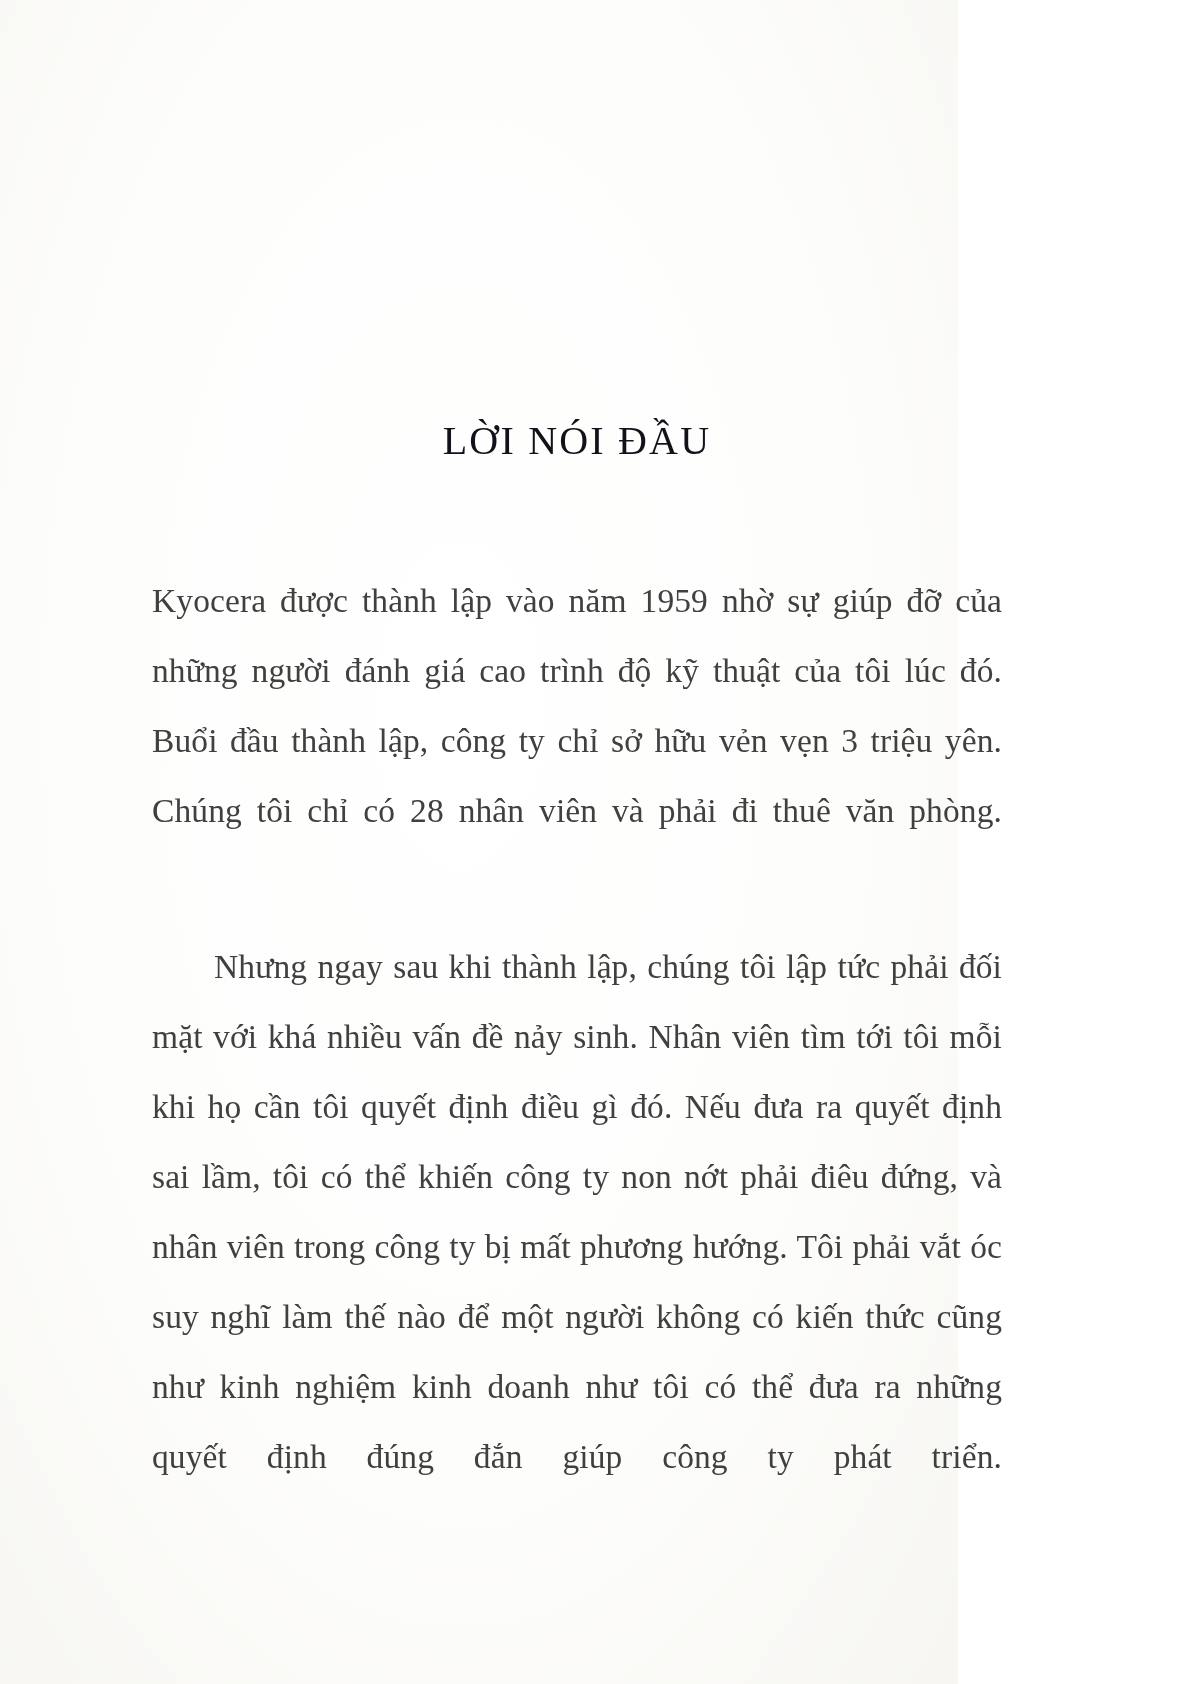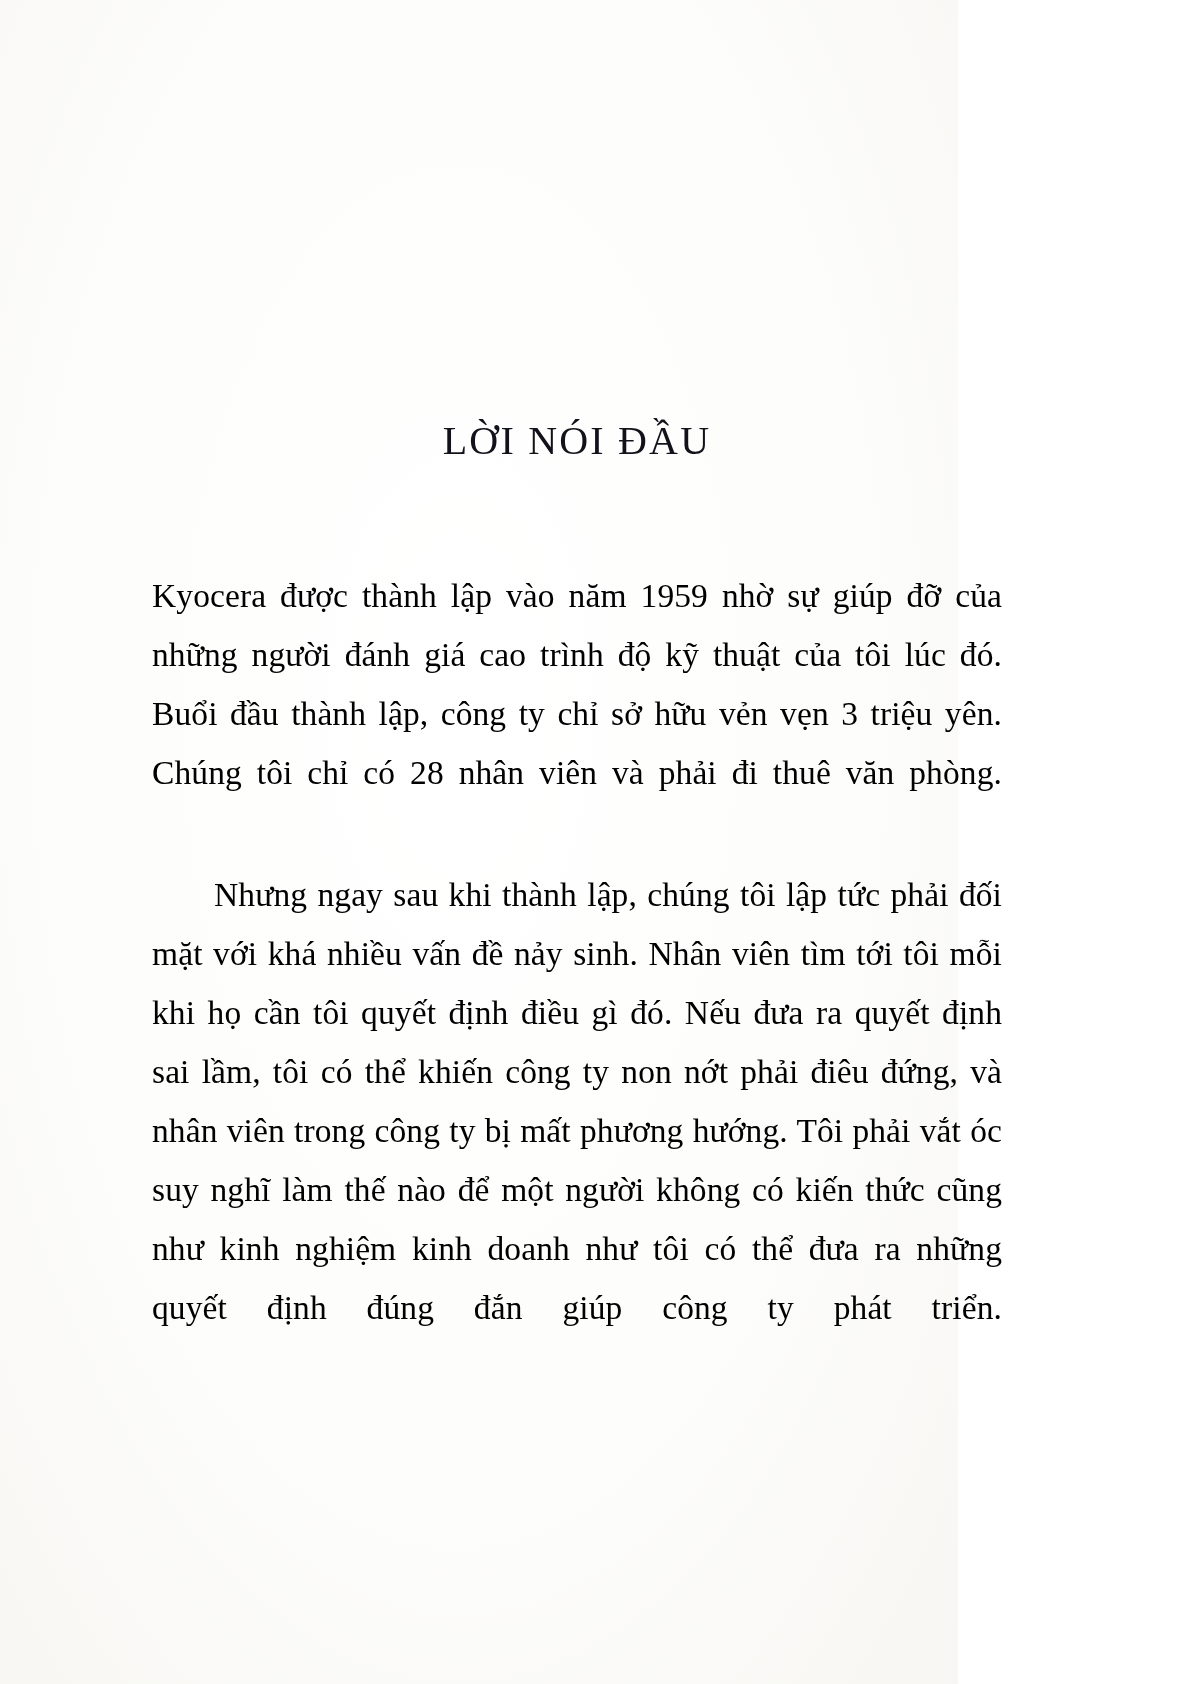--- a/index.html
+++ b/index.html
@@ -56,35 +56,35 @@
 
   .body-text {
     position: absolute;
     top: 566px;
     left: 0;
     width: 850px;
   }
 
   .para {
     font-size: 33.5px;
-    line-height: 59px;
+    line-height: 70px;
     text-align: justify;
     text-justify: inter-word;
     margin: 0 0 0 0;
-    color: #000000;
+    color: #404040;
     letter-spacing: 0.1px;
     word-spacing: 0.5px;
   }
 
   .para.indent {
     text-indent: 62px;
   }
 
   .para + .para {
-    margin-top: 4px;
+    margin-top: 16px;
   }
 
   
   .para::after {
     content: "";
     display: inline-block;
     width: 100%;
   }
   .para.no-stretch::after { content: none; }
 </style>

